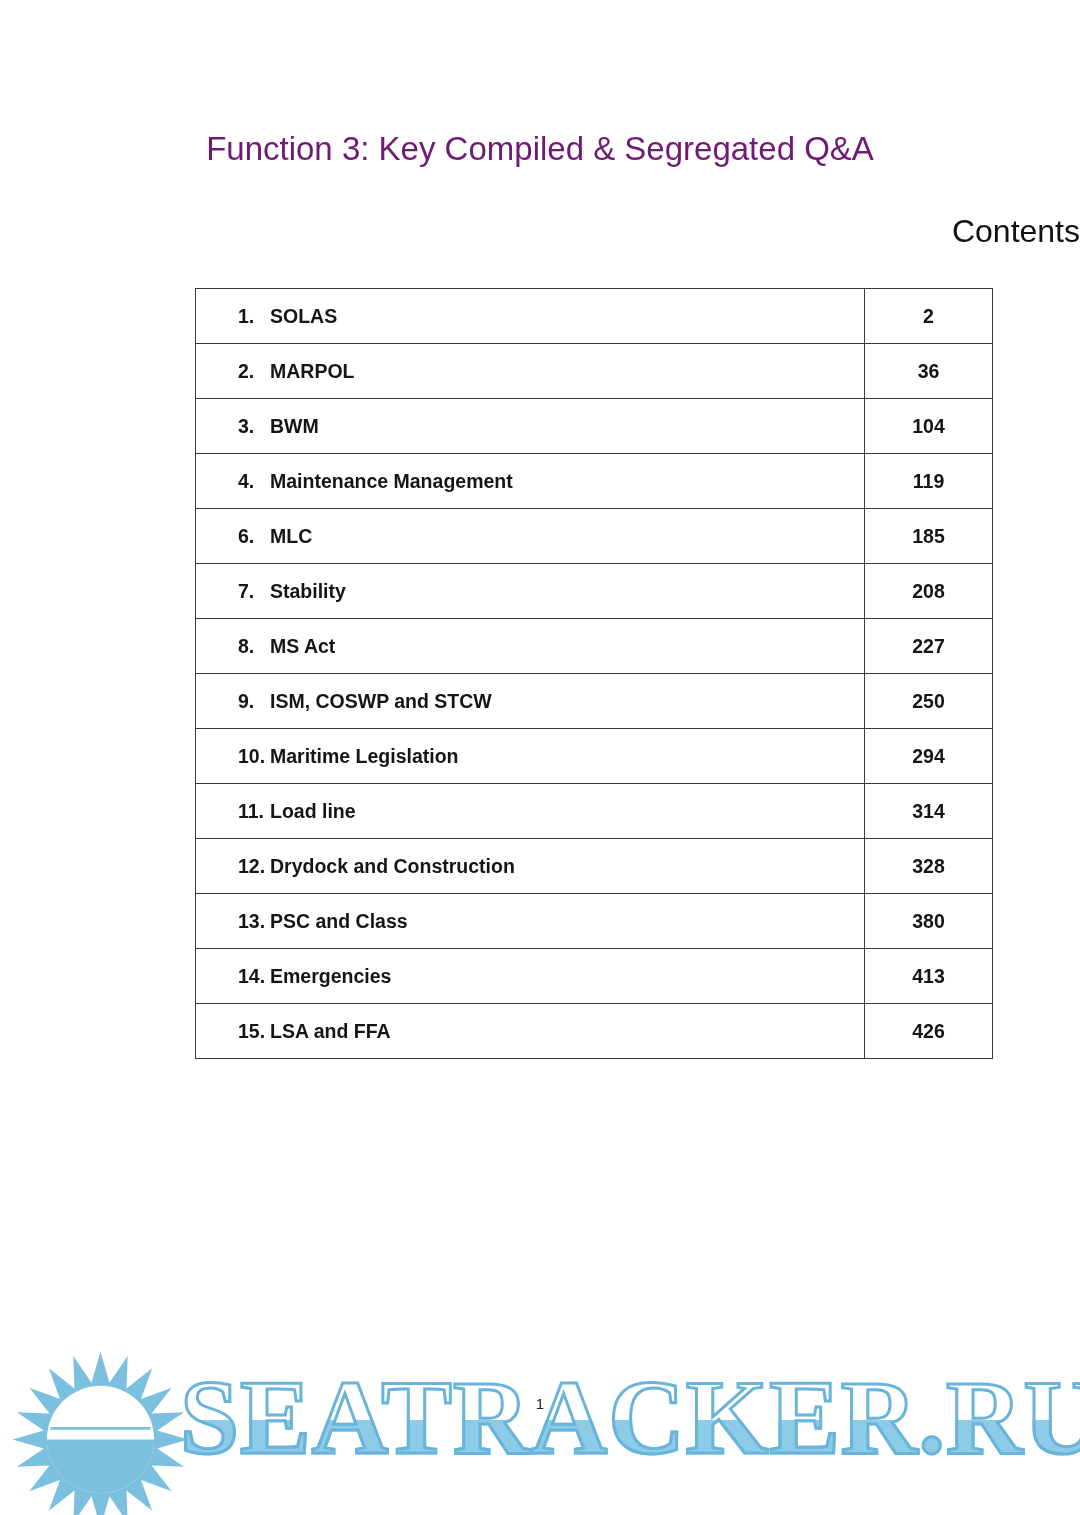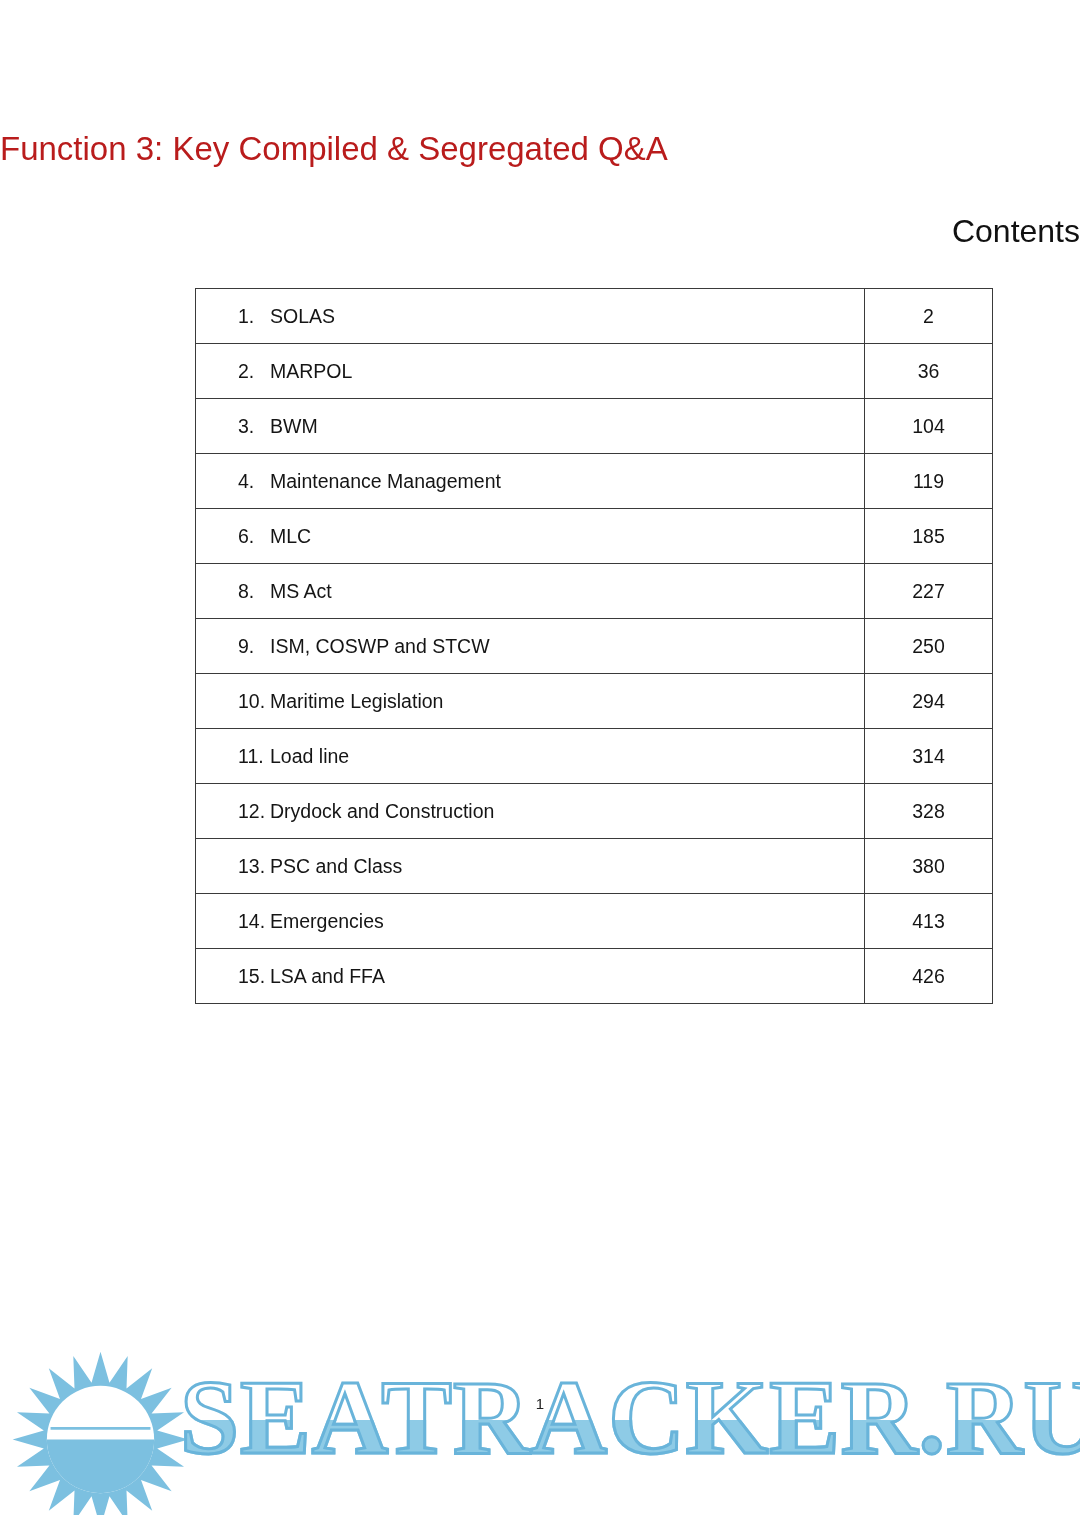--- a/index.html
+++ b/index.html
@@ -17,23 +17,24 @@
   }
   .doc {
     position: relative;
     width: 100%;
     height: 100%;
     z-index: 2;
   }
   .title {
     margin: 0;
     padding-top: 130px;
+    text-align: center;
     font-size: 33px;
     font-weight: 400;
-    color: #b91c1c;
+    color: #701a75;
   }
   .subtitle {
     margin: 0;
     padding-top: 45px;
     text-align: right;
     font-size: 32px;
     font-weight: 400;
     color: #111111;
   }
   table.toc {
@@ -41,20 +42,21 @@
     margin: 38px 0 0 195px;
     width: 750px;
     table-layout: fixed;
   }
   table.toc td {
     border: 1px solid #3a3a3a;
     height: 52px;
     font-size: 19.5px;
     color: #151515;
     vertical-align: middle;
+    font-weight: bold;
   }
   td.c-label {
     width: 625px;
     padding-left: 42px;
   }
   td.c-page {
     width: 125px;
     text-align: center;
   }
   .num {
@@ -131,20 +133,24 @@
     <td class="c-label"><span class="num">4.</span><span>Maintenance Management</span></td>
     <td class="c-page">119</td>
   </tr>
 
 
   <tr>
     <td class="c-label"><span class="num">6.</span><span>MLC</span></td>
     <td class="c-page">185</td>
   </tr>
 
+  <tr>
+    <td class="c-label"><span class="num">7.</span><span>Stability</span></td>
+    <td class="c-page">208</td>
+  </tr>
 
   <tr>
     <td class="c-label"><span class="num">8.</span><span>MS Act</span></td>
     <td class="c-page">227</td>
   </tr>
 
   <tr>
     <td class="c-label"><span class="num">9.</span><span>ISM, COSWP and STCW</span></td>
     <td class="c-page">250</td>
   </tr>

